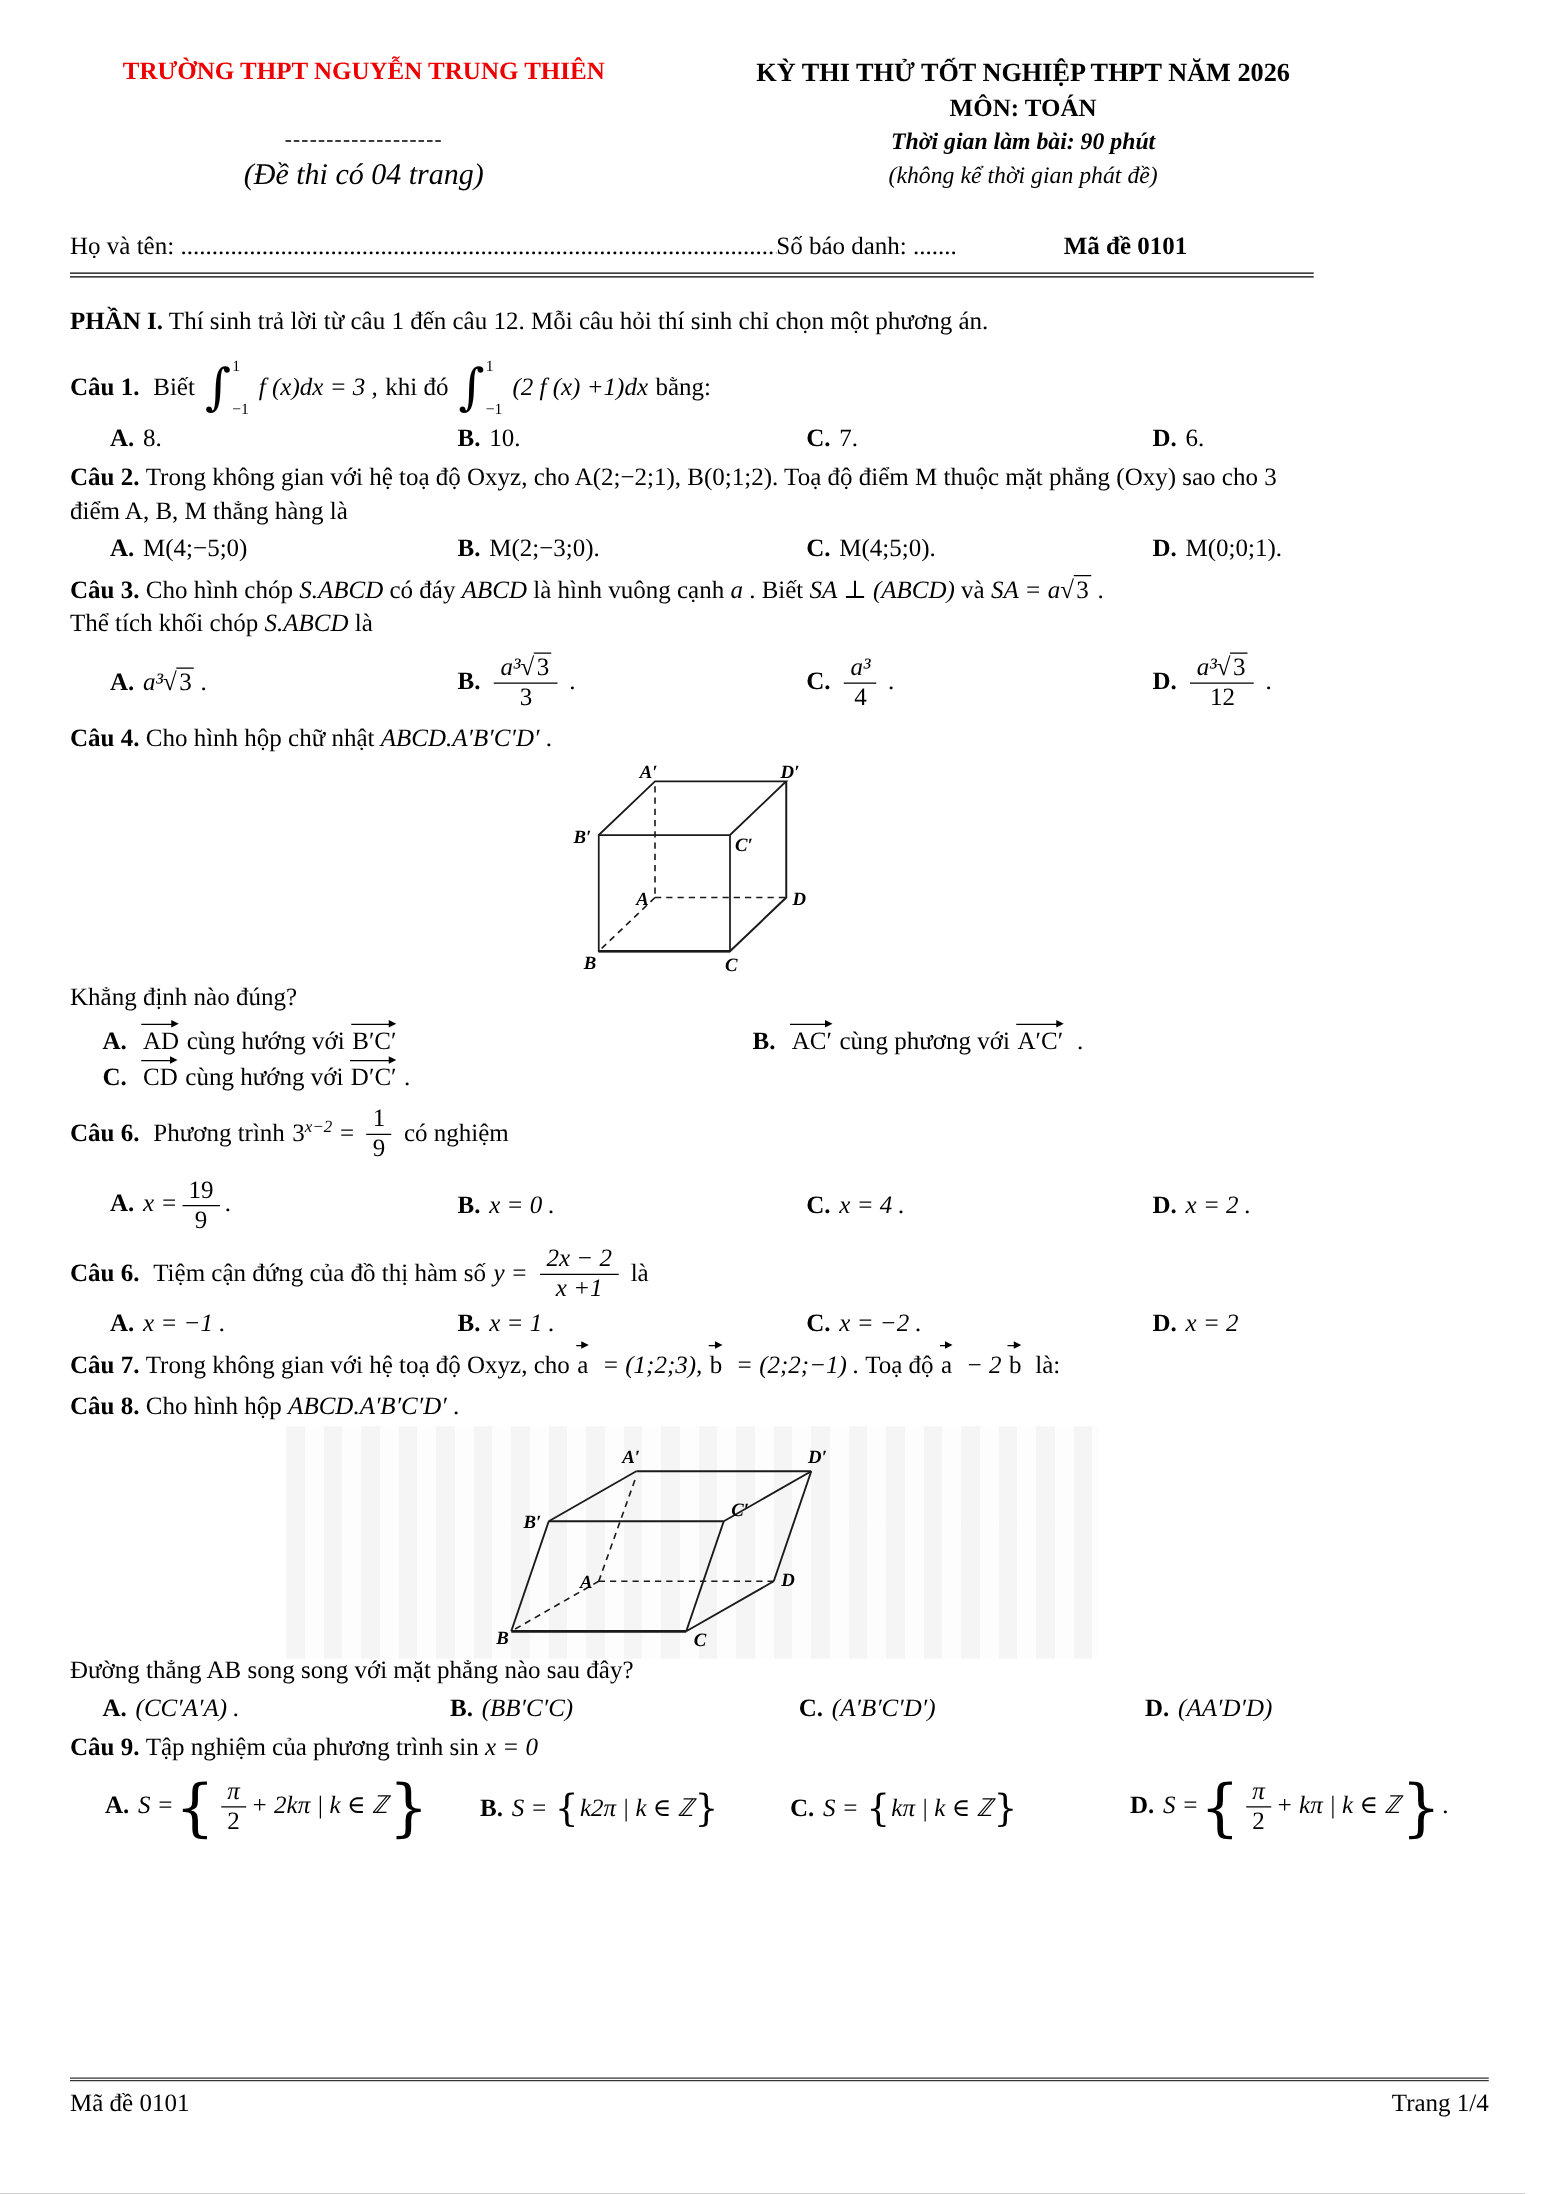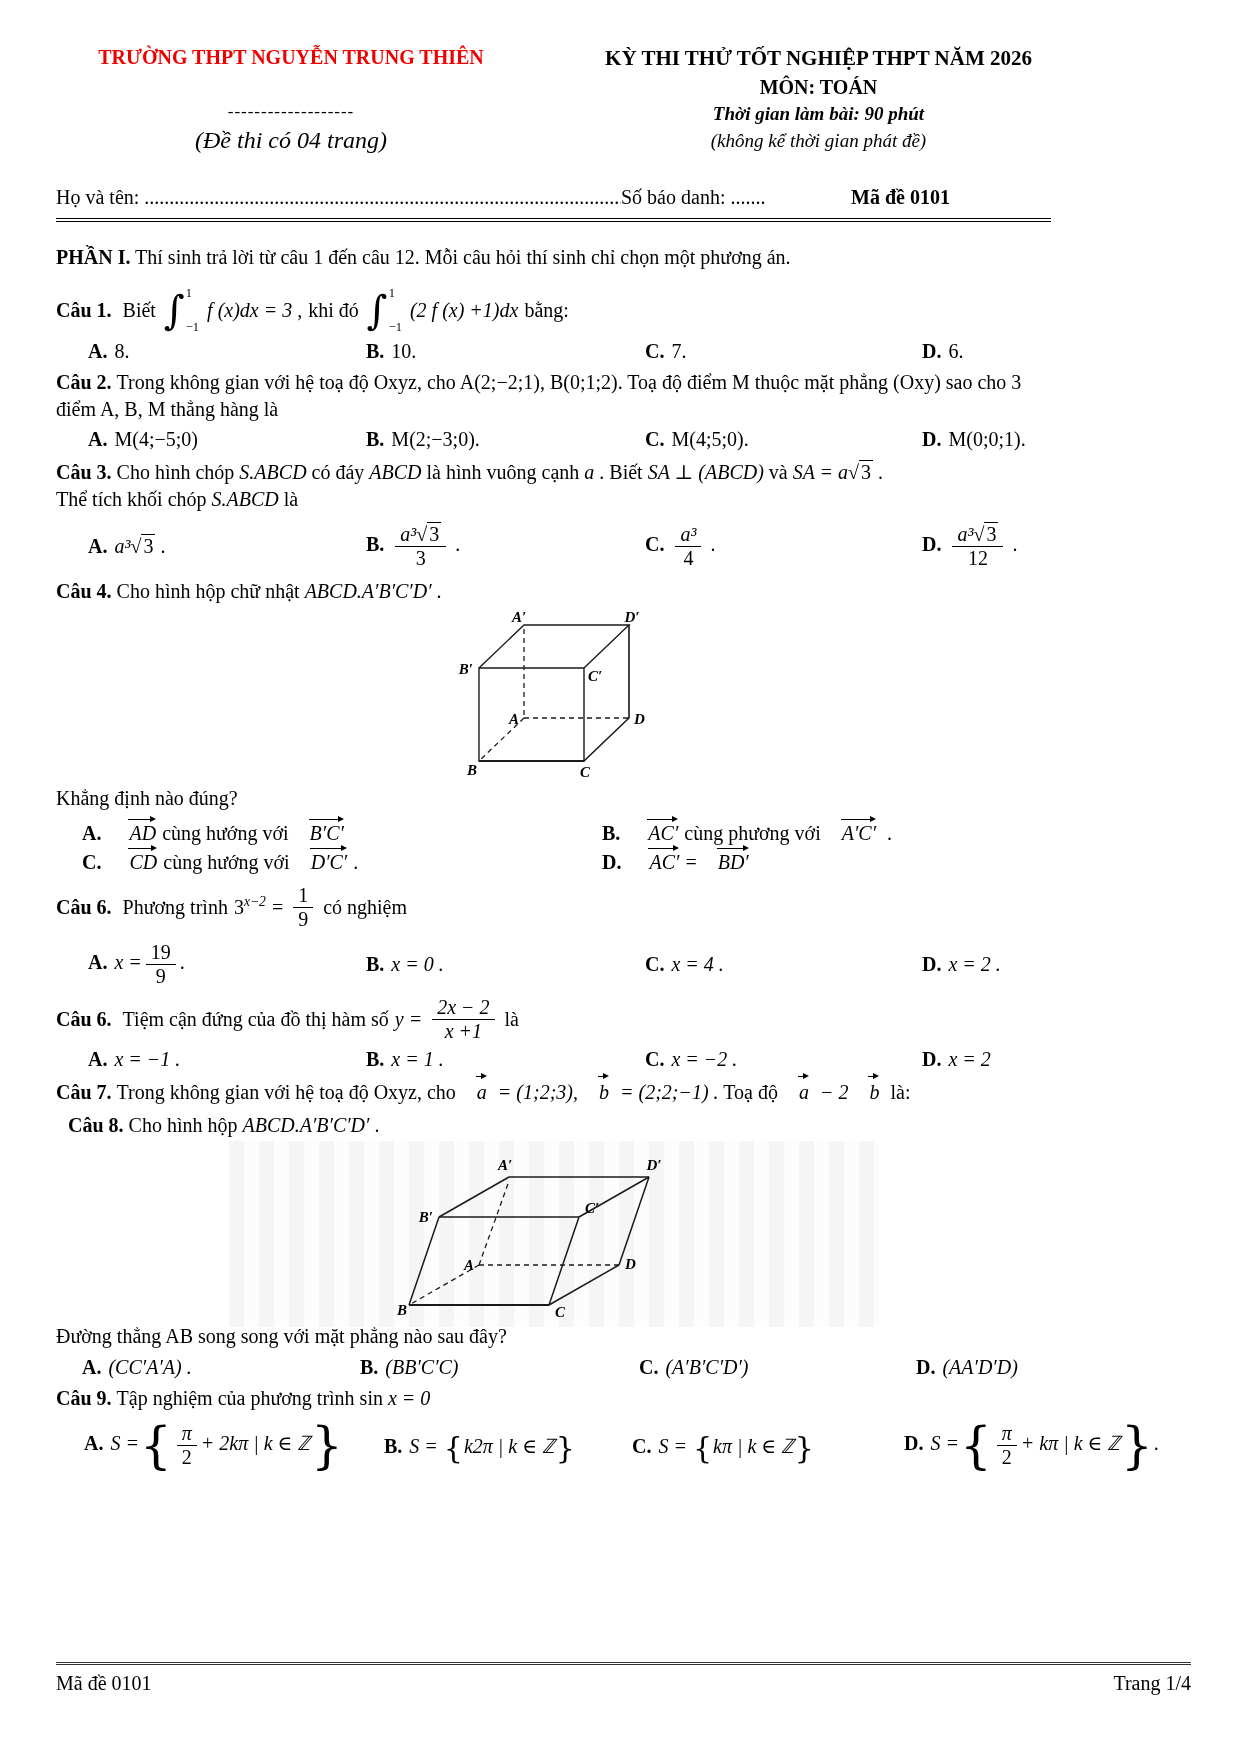--- a/index.html
+++ b/index.html
@@ -44,21 +44,21 @@
   
   .frac{display:inline-block;vertical-align:middle;text-align:center;margin:0 4px;line-height:1.15;}
   .frac .num{display:block;padding:0 5px;border-bottom:1.4px solid #000;}
   .frac .den{display:block;padding:0 5px;}
   
   .sqrt{white-space:nowrap;}
   .sqrt .rsign{font-style:normal;}
   .sqrt .rad{border-top:1.4px solid #000;padding:0 2px;}
   .supx{vertical-align:super;font-size:0.68em;line-height:0;}
   
-  .vec{position:relative;display:inline-block;font-style:italic;margin:2px 5px 0 20px;padding:0 1px;}
+  .vec{position:relative;display:inline-block;margin:2px 5px 0 5px;padding:0 1px;}
   .vec::before{content:"";position:absolute;left:0;right:4px;top:-3px;border-top:1.4px solid #000;}
   .vec::after{content:"";position:absolute;right:-2px;top:-6.5px;width:0;height:0;border:3.5px solid transparent;border-left:6px solid #000;}
   
   .brace-lg{font-size:250%;font-weight:400;vertical-align:middle;line-height:0.8;font-family:"DejaVu Serif",serif;margin:0 1px;}
   .brace-sm{font-size:150%;font-weight:400;vertical-align:middle;line-height:0.8;font-family:"DejaVu Serif",serif;margin:0 1px;}
   
   .figwrap{position:relative;width:fit-content;margin:6px auto 2px auto;}
   .figwrap svg{position:relative;z-index:1;display:block;}
   .striped::before{content:"";position:absolute;left:-160px;right:-160px;top:-4px;bottom:-8px;
     background:repeating-linear-gradient(90deg,rgba(70,70,70,0.055) 0 15px,rgba(70,70,70,0.012) 15px 30px);}
@@ -176,21 +176,20 @@
   </div>
   <div class="q" style="margin-top:4px;">
     <span>Khẳng định nào đúng?</span>
   </div>
   <div class="row2" style="margin-top:8px;">
     <span class="ans"><b class="albl">A.</b><span class="vec">AD</span><span>cùng hướng với</span><span class="vec">B′C′</span><span></span></span>
     <span class="ans"><b class="albl">B.</b><span class="vec">AC′</span><span>cùng phương với</span><span class="vec">A′C′</span><span> .</span></span>
   </div>
   <div class="row2">
     <span class="ans"><b class="albl">C.</b><span class="vec">CD</span><span>cùng hướng với</span><span class="vec">D′C′</span><span>.</span></span>
-    <span class="ans"><b class="albl">D.</b><span class="vec">AC′</span><span>=</span><span class="vec">BD′</span><span></span></span>
   </div>
 
   <div class="q qflex" style="margin-top:10px;">
     <b class="qlbl">Câu 6.</b>
     <span>Phương trình</span>
     <span><span>3</span><sup class="supx m">x−2</sup></span>
     <span>=</span>
     <span class="frac">
           <span class="num">1</span>
           <span class="den">9</span>
@@ -218,21 +217,21 @@
     <span class="ans"><b class="albl">A.</b><i class="m">x = −1 .</i></span>
     <span class="ans"><b class="albl">B.</b><i class="m">x = 1 .</i></span>
     <span class="ans"><b class="albl">C.</b><i class="m">x = −2 .</i></span>
     <span class="ans"><b class="albl">D.</b><i class="m">x = 2</i></span>
   </div>
 
   <div class="q" style="margin-top:6px;">
     <b class="qlbl">Câu 7.</b><span>Trong không gian với hệ toạ độ Oxyz, cho</span><span class="vec">a</span><i class="m"> = (1;2;3),</i><span class="vec">b</span><i class="m"> = (2;2;−1) .</i><span> Toạ độ</span><span class="vec">a</span><i class="m"> − 2</i><span class="vec">b</span><span> là:</span>
   </div>
 
-  <div class="q" style="margin-top:6px;margin-left:12px;">
+  <div class="q" style="margin-top:6px;">
     <b class="qlbl">Câu 8.</b><span>Cho hình hộp </span><i class="m">ABCD.A′B′C′D′</i><span> .</span>
   </div>
   <div class="figwrap striped">
     <svg width="330" height="174" viewBox="0 0 330 174">
       <g stroke="#1a1a1a" stroke-width="1.5" fill="none">
         <path d="M50 72 L190 72"></path>
         <path d="M120 32 L260 32"></path>
         <path d="M50 72 L120 32"></path>
         <path d="M190 72 L260 32"></path>
         <path d="M20 160 L50 72"></path>

